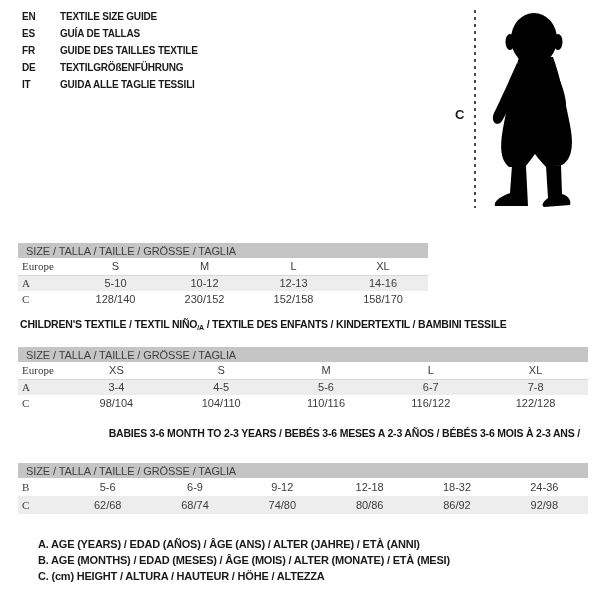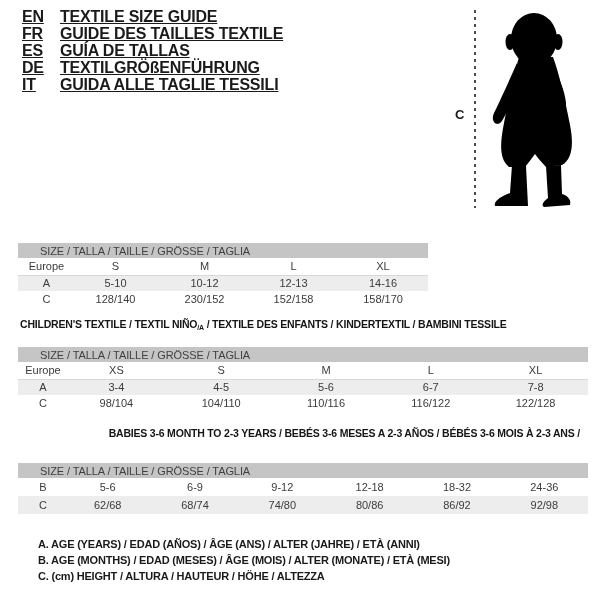--- a/index.html
+++ b/index.html
@@ -4,21 +4,21 @@
 <style>
   * { margin:0; padding:0; box-sizing:border-box; }
   html,body { background:#fff; }
   .page {
     position:relative; width:600px; height:600px; background:#ffffff;
     font-family:"Liberation Sans", sans-serif; color:#1a1a1a; overflow:hidden;
   }
 
   
   .lang-list { position:absolute; left:22px; top:8px; }
-  .lang-row { display:flex; line-height:17px; font-size:16px; font-weight:bold; letter-spacing:-0.2px;text-decoration:underline; }
+  .lang-row { display:flex; line-height:17px; font-size:10px; font-weight:bold; letter-spacing:-0.2px; }
   .lang-code { width:38px; }
 
   
   .dash-line {
     position:absolute; left:474px; top:10px; width:2px; height:198px;
     background:repeating-linear-gradient(to bottom, #4a4a4a 0 3px, transparent 3px 7px);
   }
   .height-label { position:absolute; left:455px; top:107px; font-size:13px; font-weight:bold; }
   .baby-svg { position:absolute; left:485px; top:11px; }
   .baby-svg * { fill:#000; }
@@ -35,23 +35,23 @@
 
   
   table.size-table {
     position:absolute; left:18px; border-collapse:collapse; table-layout:fixed;
     font-size:11px; color:#3b3b3b;
   }
   .t-junior   { top:243px; width:410px; }
   .t-children { top:347px; width:570px; }
   .t-babies   { top:463px; width:570px; }
   .size-table td { text-align:center; vertical-align:middle; height:16px; padding:0; }
-  .size-table td.first { text-align:center; padding-left:4px; }
+  .size-table td.first { text-align:left; padding-left:4px;font-family:Liberation Serif, serif; }
   .size-table tr.bar td {
-    background:#c5c5c5; text-align:left; padding-left:22px; height:15px;
+    background:#c5c5c5; text-align:left; padding-left:8px; height:15px;
     color:#3f3f3f; font-size:11px; letter-spacing:-0.1px;
   }
   .size-table tr.colhead td { height:17px; border-bottom:1px solid #d8d8d8; }
   .size-table tr.alt td { background:#ededed; }
   .t-babies tr.data td { height:18px; }
 
   
   .footnotes { position:absolute; left:38px; top:536px; font-size:11px; font-weight:bold; letter-spacing:-0.2px; }
   .footnotes div { line-height:16px; }
 </style>
@@ -59,26 +59,26 @@
 <body>
 
 <div class="page">
 
   <div class="lang-list">
     <div class="lang-row">
       <span class="lang-code">EN</span>
       <span class="lang-title">TEXTILE SIZE GUIDE</span>
     </div>
     <div class="lang-row">
+      <span class="lang-code">ES</span>
+      <span class="lang-title">GUÍA DE TALLAS</span>
+    </div>
+    <div class="lang-row">
       <span class="lang-code">FR</span>
       <span class="lang-title">GUIDE DES TAILLES TEXTILE</span>
-    </div>
-    <div class="lang-row">
-      <span class="lang-code">ES</span>
-      <span class="lang-title">GUÍA DE TALLAS</span>
     </div>
     <div class="lang-row">
       <span class="lang-code">DE</span>
       <span class="lang-title">TEXTILGRÖßENFÜHRUNG</span>
     </div>
     <div class="lang-row">
       <span class="lang-code">IT</span>
       <span class="lang-title">GUIDA ALLE TAGLIE TESSILI</span>
     </div>
   </div>

